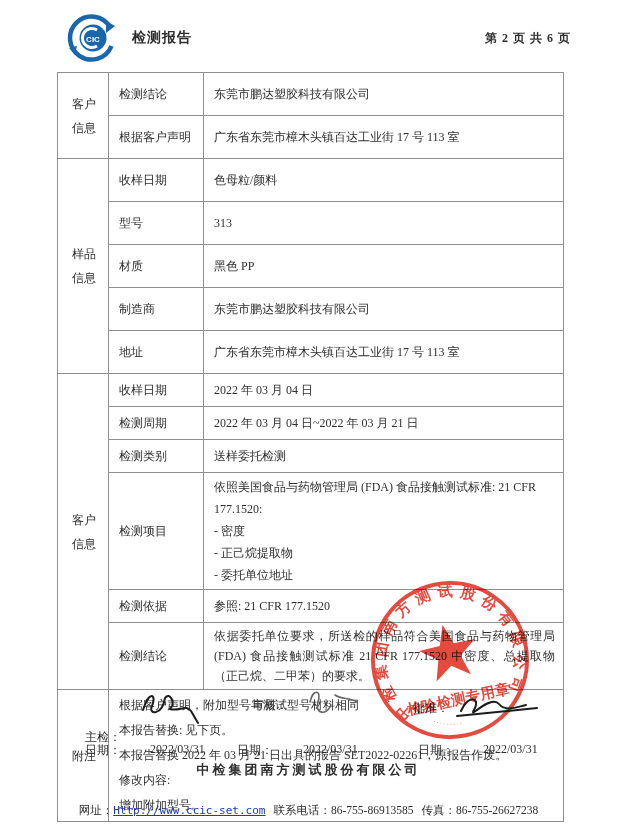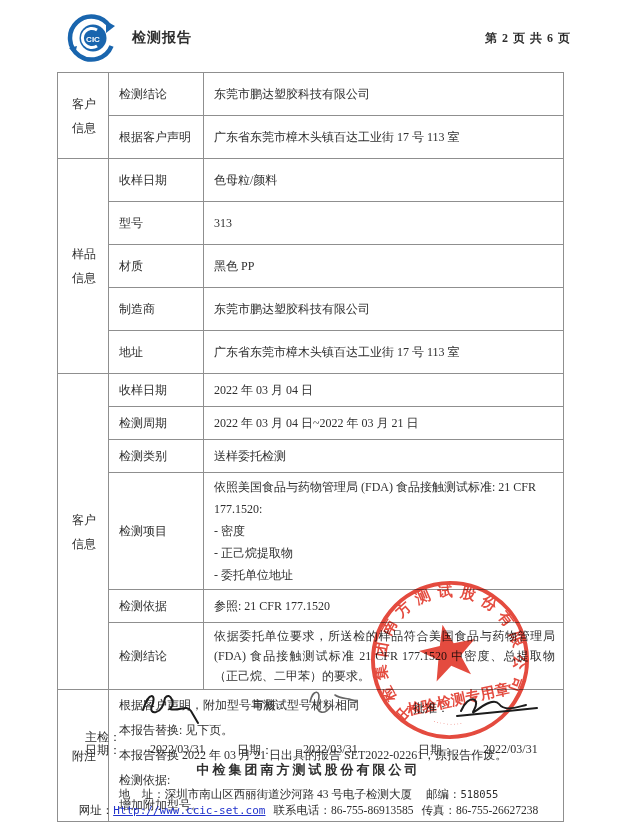--- a/index.html
+++ b/index.html
@@ -126,21 +126,21 @@
       <td>检测结论</td>
       <td class="concl">依据委托单位要求，所送检的样品符合美国食品与药物管理局 (FDA) 食品接触测试标准 21 CFR 177.1520 中密度、总提取物（正己烷、二甲苯）的要求。</td>
     </tr>
 
     <tr>
       <td class="grp"><span class="grp-inner">附注</span></td>
       <td class="remark" colspan="2">
         <div>根据客户声明，附加型号与测试型号材料相同</div>
         <div>本报告替换: 见下页。</div>
         <div>本报告替换 2022 年 03 月 21 日出具的报告 SET2022-02261，原报告作废。</div>
-        <div>检测依据:</div>
+        <div>修改内容:</div>
         <div>增加附加型号。</div>
       </td>
     </tr>
   </tbody>
     </table>
 
   <div class="sig-label" style="left:85px;top:697px;margin-top:32px;">主检：</div>
   <svg class="sig-svg" style="left:135px;top:682px;" width="75" height="42" viewBox="0 0 75 42">
     <path d="M8,28 C14,8 22,12 17,24 C13,33 27,34 30,16 M30,16 c5,-7 11,6 5,11 c9,3 16,-5 21,2 l7,12" fill="none" stroke="#1c1c1c" stroke-width="2" stroke-linecap="round"></path>
   </svg>
@@ -170,20 +170,17 @@
       <textPath href="#ringPath" startOffset="2" textLength="295">中检集团南方测试股份有限公司</textPath>
     </text>
     <polygon fill="#e23b2e" points="82,46 89.1,66.3 110.5,66.7 93.4,79.7 99.6,100.3 82,88 64.4,100.3 70.6,79.7 53.5,66.7 74.9,66.3"></polygon>
     <text x="82" y="127" text-anchor="middle" fill="#e23b2e" font-size="14.5" font-weight="bold" textLength="104">检验检测专用章</text>
     <text fill="#e23b2e" font-size="6">
       <textPath href="#serialPath">·  ·  ·  ·  ·  ·  ·  ·  ·</textPath>
     </text>
   </svg>
 
   <div class="company">中检集团南方测试股份有限公司</div>
-  <div class="addr-line">
-    <span>地　址：</span><span>深圳市南山区西丽街道沙河路 43 号电子检测大厦</span><span class="gap"></span><span>邮编：</span><span class="mono">518055</span>
-  </div>
   <div class="web-line">
     <span>网址：</span><a class="web-link">Http://www.ccic-set.com</a><span class="gap-s"></span><span>联系电话：</span><span>86-755-86913585</span><span class="gap-s"></span><span>传真：</span><span>86-755-26627238</span>
   </div>
 
 </div>
 
 </body></html>

